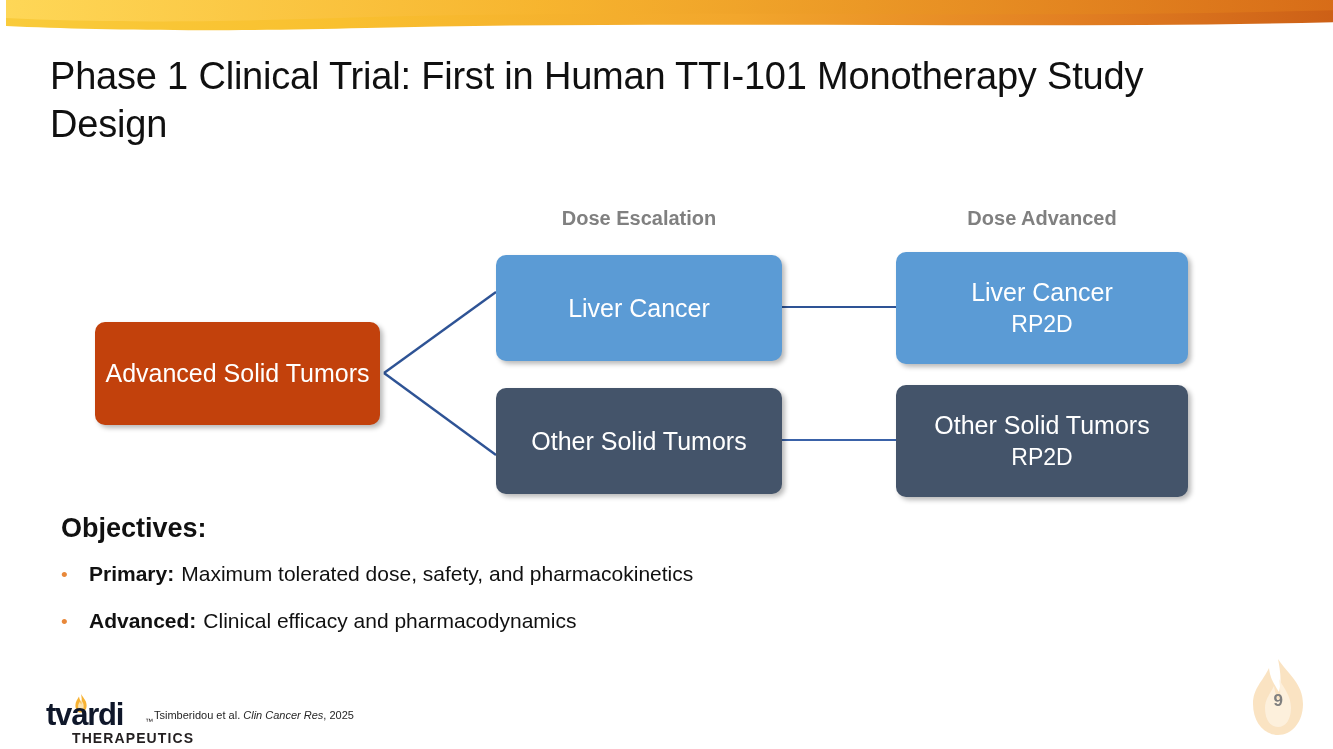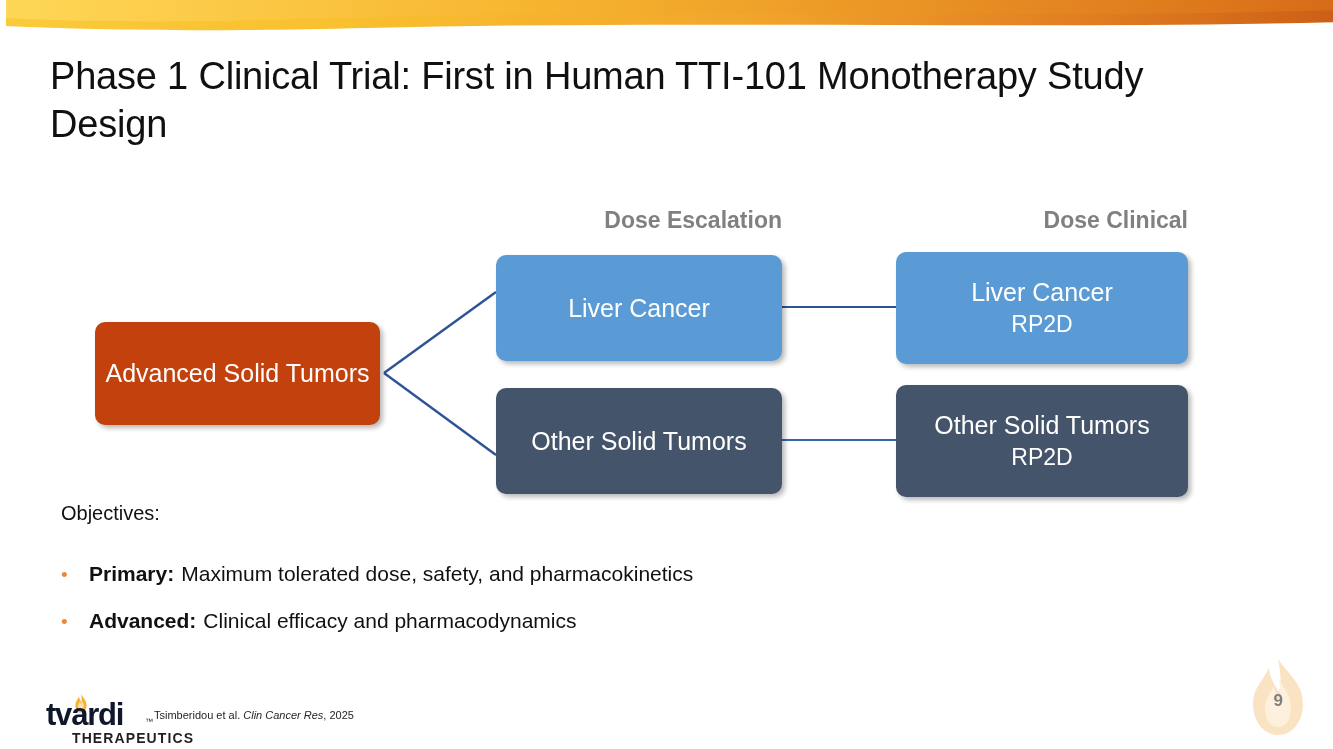--- a/index.html
+++ b/index.html
@@ -41,24 +41,24 @@
     font-weight: 400;
     letter-spacing: -0.2px;
   }
   .connectors {
     position: absolute;
     left: 0; top: 0;
   }
 
   .col-header {
     position: absolute;
-    font-size: 23px;
+    font-size: 20px;
     font-weight: bold;
     color: #808080;
-    text-align: right;
+    text-align: center;
     white-space: nowrap;
   }
   #hdr-escalation { left: 490px; top: 207px; width: 286px; }
   #hdr-expansion  { left: 890px; top: 207px; width: 292px; }
 
   .node {
     position: absolute;
     display: flex;
     align-items: center;
     justify-content: center;
@@ -91,23 +91,23 @@
   }
   #node-other-exp {
     left: 890px; top: 385px; width: 292px; height: 112px;
     background: #44546a;
   }
 
   
   .objectives-heading {
     position: absolute;
     left: 55px;
-    top: 502px;
-    font-size: 20px;
-    font-weight: normal;
+    top: 513px;
+    font-size: 27px;
+    font-weight: bold;
     color: #111111;
   }
   .bullet-row {
     position: absolute;
     left: 55px;
     display: flex;
     align-items: baseline;
     font-size: 21px;
     color: #111111;
     white-space: nowrap;
@@ -219,21 +219,21 @@
   <div class="title">Phase 1 Clinical Trial: First in Human TTI-101 Monotherapy Study Design</div>
 
   <svg class="connectors" width="1333" height="749">
     <line x1="378" y1="373" x2="490" y2="292" stroke="#2E5395" stroke-width="2.4"></line>
     <line x1="378" y1="373" x2="490" y2="455" stroke="#2E5395" stroke-width="2.4"></line>
     <line x1="776" y1="307" x2="890" y2="307" stroke="#2E5395" stroke-width="2.2"></line>
     <line x1="776" y1="440" x2="890" y2="440" stroke="#3A62A8" stroke-width="1.8"></line>
   </svg>
 
   <div class="col-header" id="hdr-escalation">Dose Escalation</div>
-  <div class="col-header" id="hdr-expansion">Dose Clinical</div>
+  <div class="col-header" id="hdr-expansion">Dose Advanced</div>
 
   <div class="node" id="node-advanced">
     <span>Advanced Solid Tumors</span>
   </div>
 
   <div class="node" id="node-liver-esc">
     <span>Liver Cancer</span>
   </div>
 
   <div class="node" id="node-other-esc">

